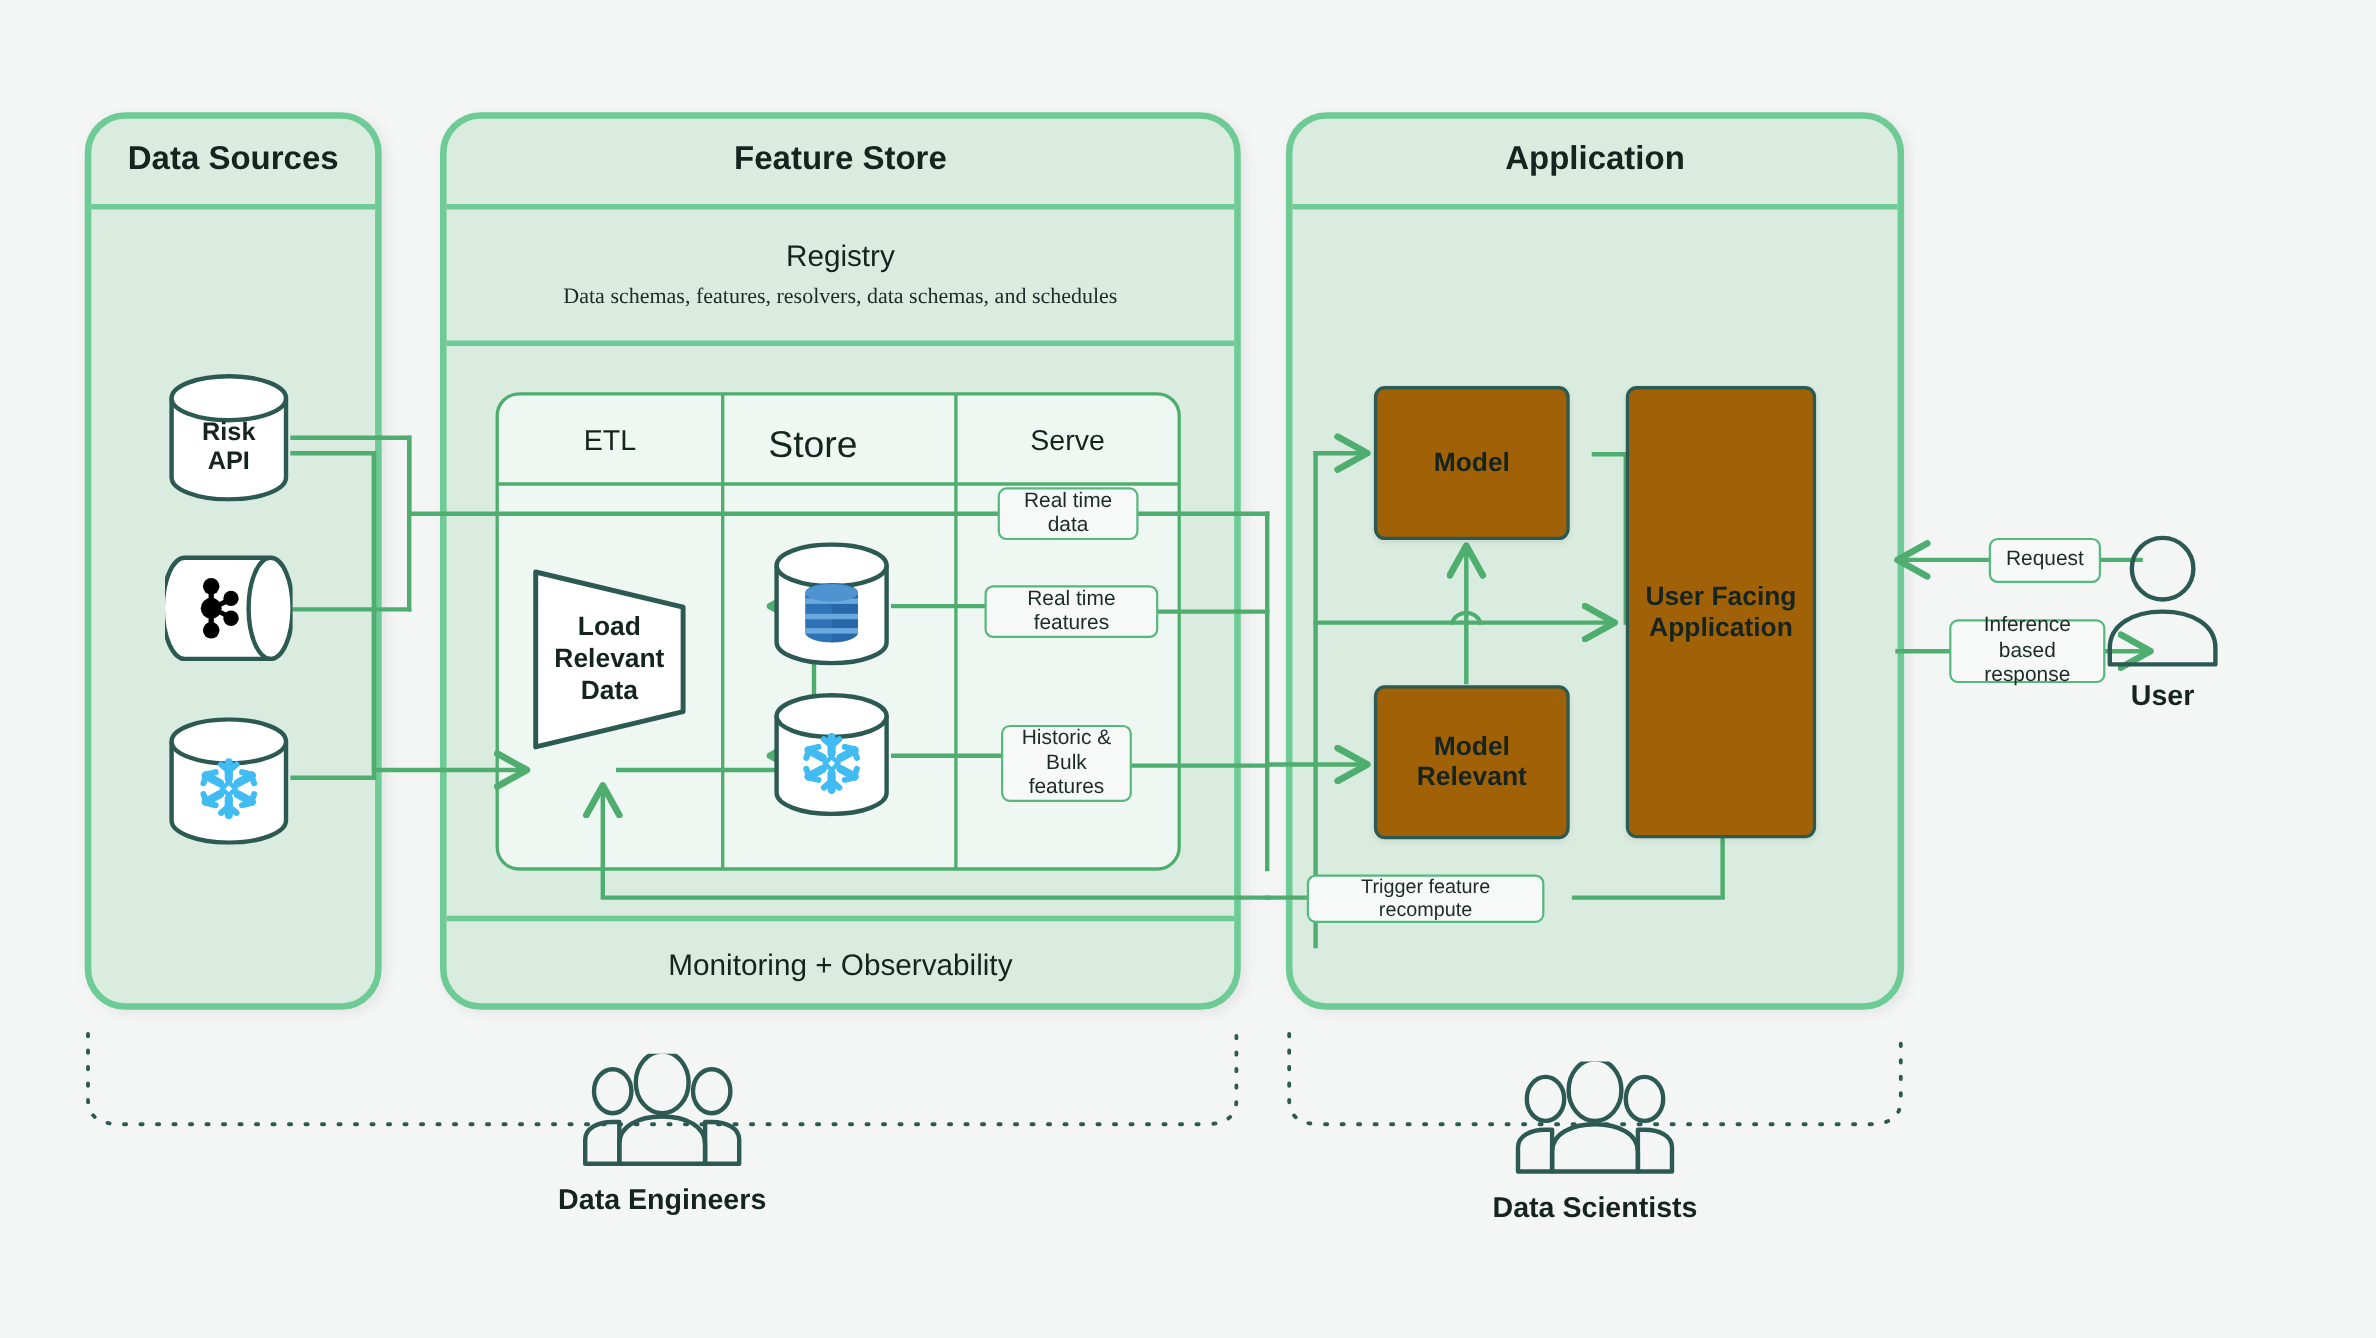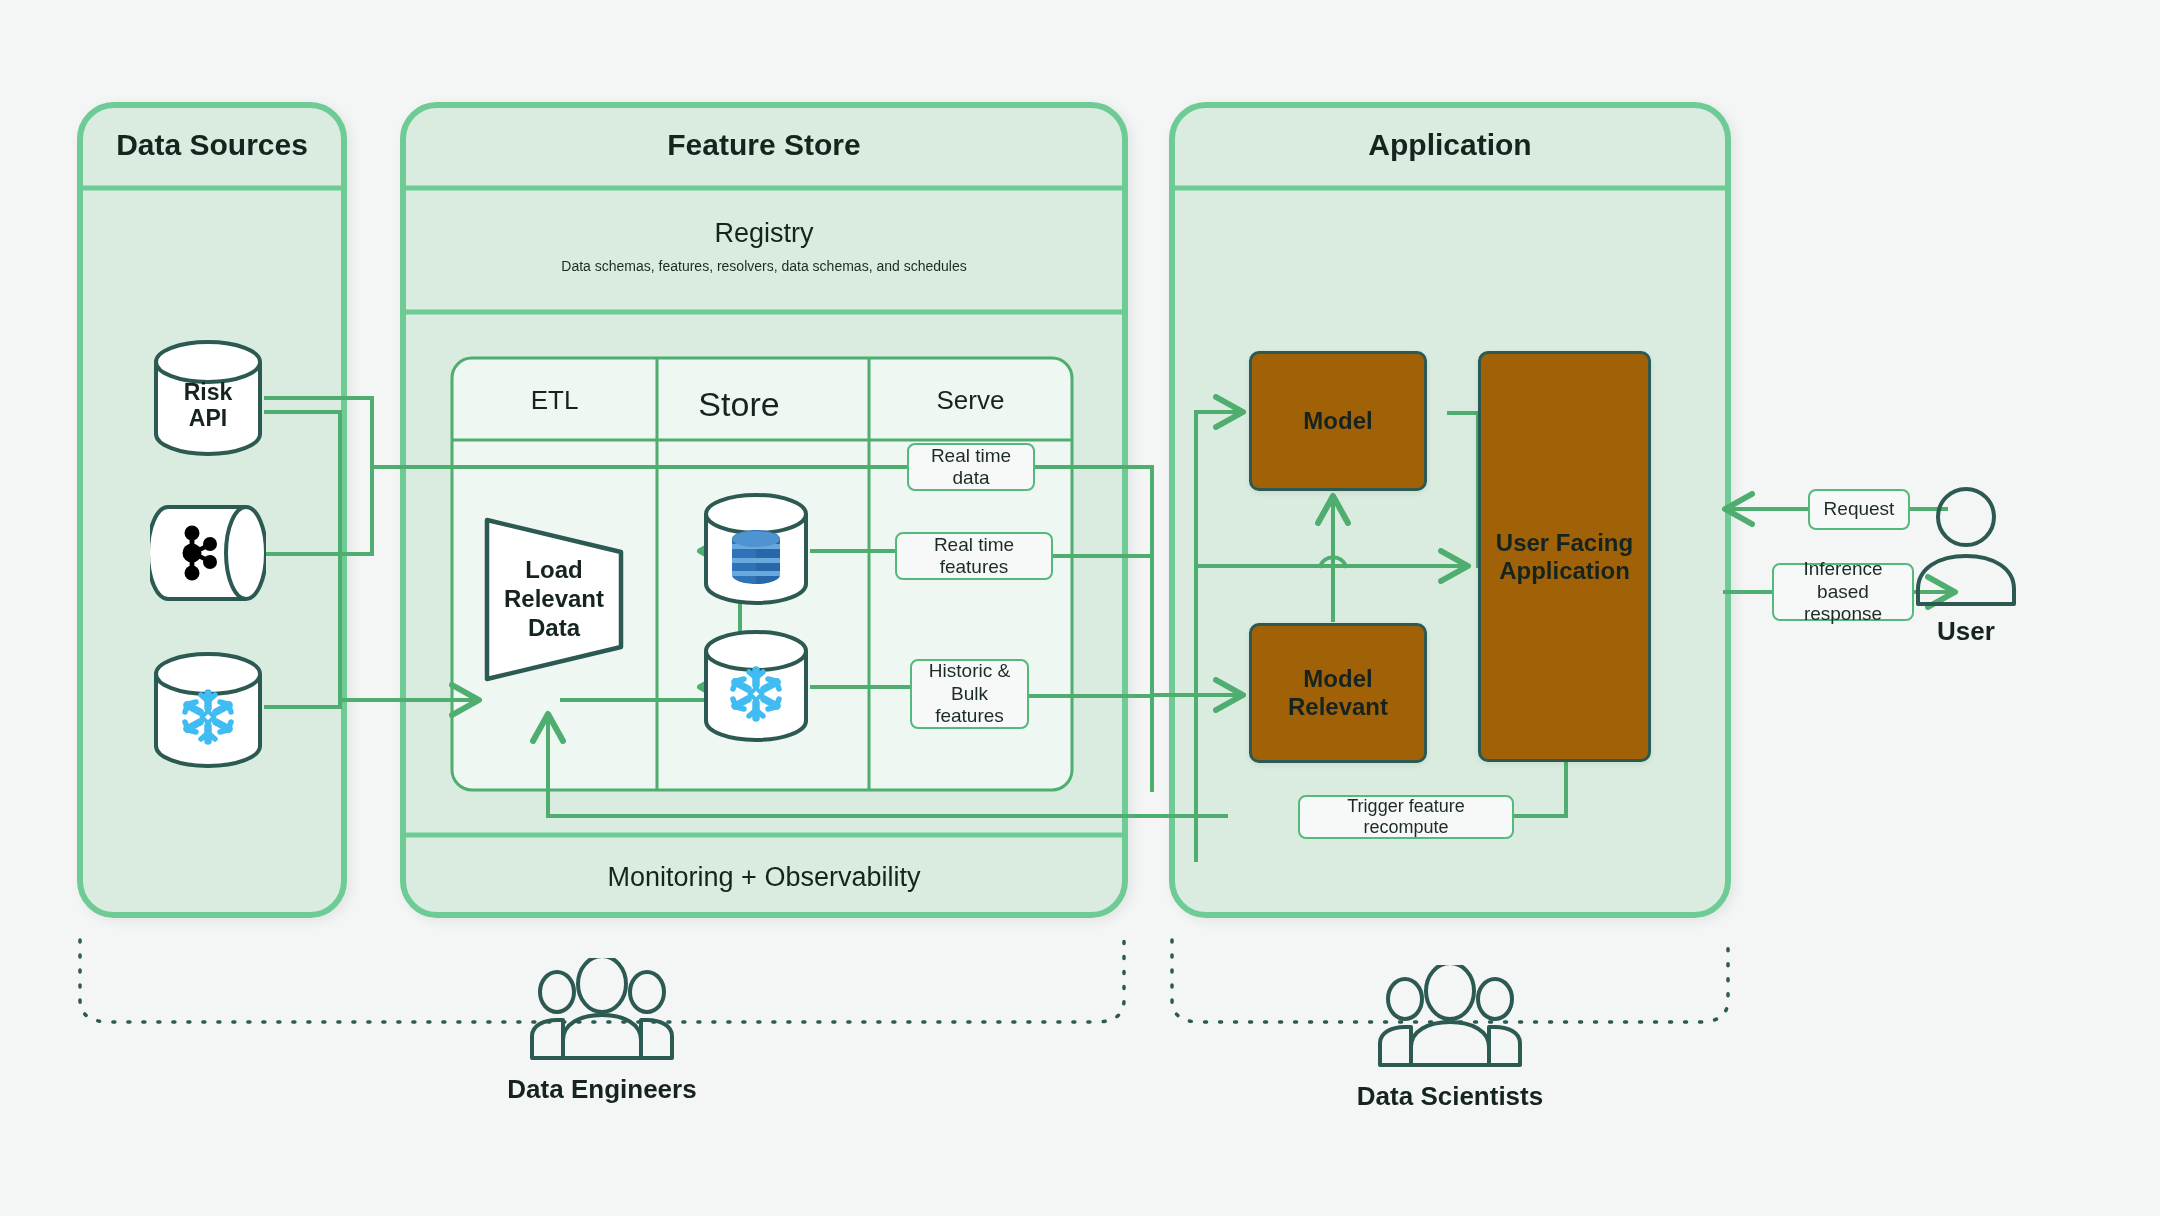--- a/index.html
+++ b/index.html
@@ -100,21 +100,21 @@
   <div class="panel-title" style="left:403px;top:128px;width:722px;font-size:30px;">
     <span>Feature Store</span>
   </div>
   <div class="panel-title" style="left:1172px;top:128px;width:556px;font-size:30px;">
     <span>Application</span>
   </div>
 
   <div class="sec-title" style="left:403px;top:218px;width:722px;font-size:27px;">
     <span>Registry</span>
   </div>
-  <div class="sec-title" style="left:403px;top:258px;width:722px;font-size:14px;color:#1d2b27;">
+  <div class="sec-title" style="left:403px;top:258px;width:722px;font-size:20px;color:#1d2b27;font-family:Liberation Serif, serif;">
     <span>Data schemas, features, resolvers, data schemas, and schedules</span>
   </div>
 
   <div class="sec-title" style="left:452px;top:385px;width:205px;font-size:26px;">
     <span>ETL</span>
   </div>
   <div class="sec-title" style="left:633px;top:385px;width:212px;font-size:34px;">
     <span>Store</span>
   </div>
   <div class="sec-title" style="left:869px;top:385px;width:203px;font-size:26px;">
@@ -320,21 +320,21 @@
 
   <div class="node wbox" style="left:1249px;top:623px;width:178px;height:140px;font-size:24px;">
     <span>Model Relevant</span>
   </div>
 
   <div class="node wbox" style="left:1478px;top:351px;width:173px;height:411px;font-size:24px;align-items:center;">
     <span style="white-space:pre-line;">User Facing
 Application</span>
   </div>
 
-  <div class="node lbl" style="left:1298px;top:795px;width:216px;height:44px;font-size:18px;">
+  <div class="node lbl" style="left:1188px;top:795px;width:216px;height:44px;font-size:18px;">
     <span>Trigger feature recompute</span>
   </div>
 
   <div class="node lbl" style="left:1808px;top:489px;width:102px;height:41px;">
     <span>Request</span>
   </div>
 
   <div class="node lbl" style="left:1772px;top:563px;width:142px;height:58px;">
     <span style="white-space:pre-line;">Inference
 based response</span>

